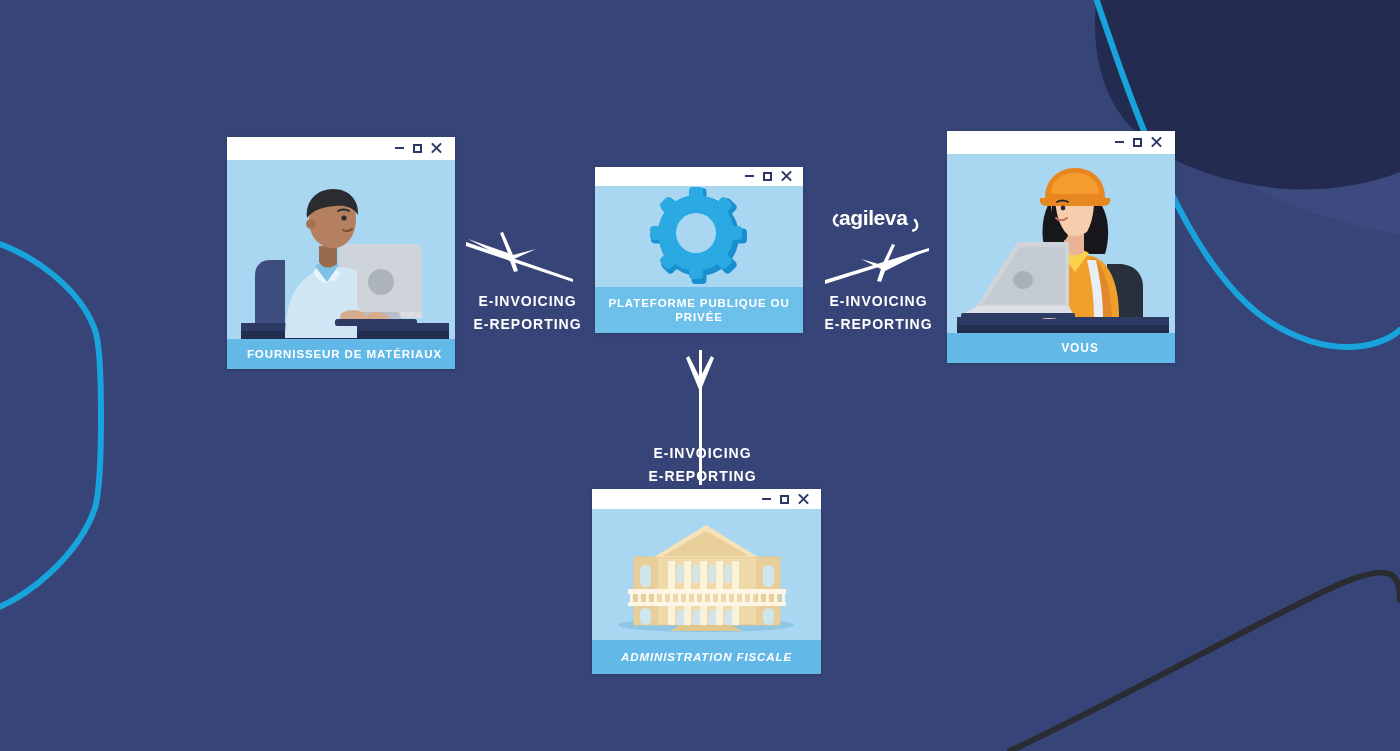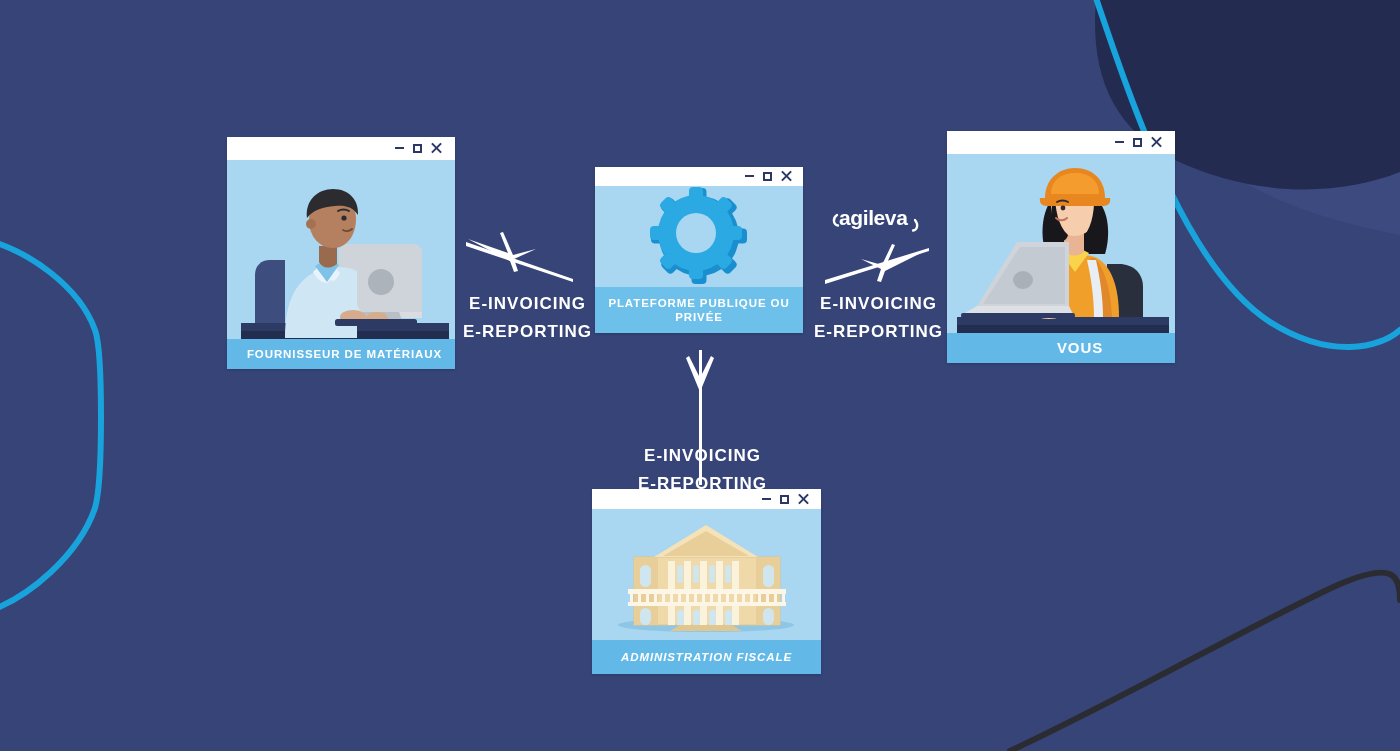--- a/index.html
+++ b/index.html
@@ -104,29 +104,29 @@
   #win-supplier { left: 227px; top: 137px;  width: 228px; height: 232px; }
   #win-platform { left: 595px; top: 167px;  width: 208px; height: 166px; }
   #win-you      { left: 947px; top: 131px;  width: 228px; height: 232px; }
   #win-tax      { left: 592px; top: 489px;  width: 229px; height: 185px; }
 
   #win-supplier .titlebar, #win-you .titlebar { height: 23px; padding-right: 13px; }
   #win-platform .titlebar { height: 19px; padding-right: 11px; }
   #win-tax .titlebar { height: 20px; padding-right: 12px; }
 
   #win-supplier .win-footer { height: 30px; font-size: 11.5px; padding-left: 7px; }
-  #win-you .win-footer      { height: 30px; font-size: 15px; padding-left: 38px; }
+  #win-you .win-footer      { height: 30px; font-size: 12px; padding-left: 38px; }
   #win-platform .win-footer { height: 46px; font-size: 11.5px; background:#6cc0ea; }
   #win-tax .win-footer      { height: 34px; font-size: 11.5px; font-style: italic; }
 
   
   .flow-label {
     position: absolute;
     color: #ffffff;
-    font-size: 17px;
+    font-size: 14px;
     font-weight: bold;
     letter-spacing: 1.0px;
     line-height: 1.62;
     text-align: center;
     white-space: pre-line;
   }
   #label-left   { left: 455px; top: 290px; width: 145px; }
   #label-right  { left: 806px; top: 290px; width: 145px; }
   #label-bottom { left: 630px; top: 442px; width: 145px; }
 

